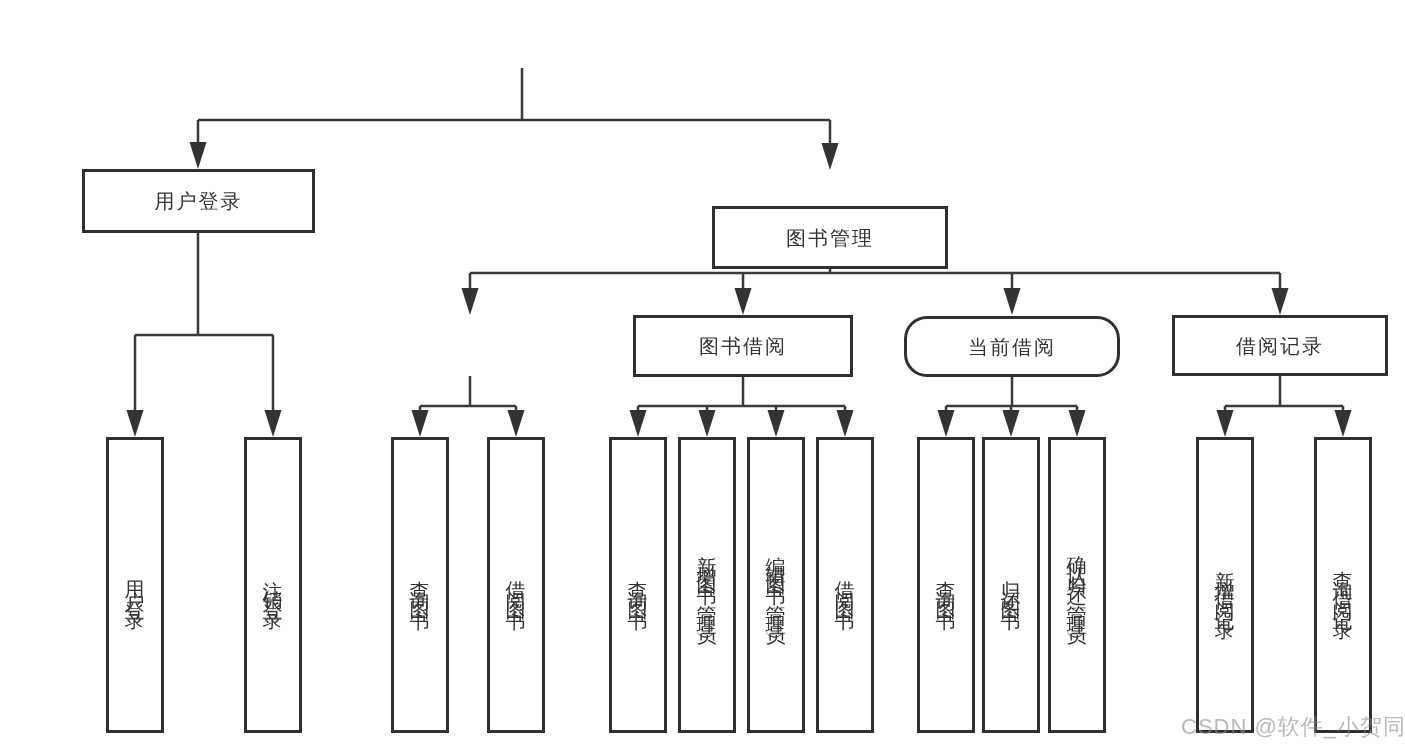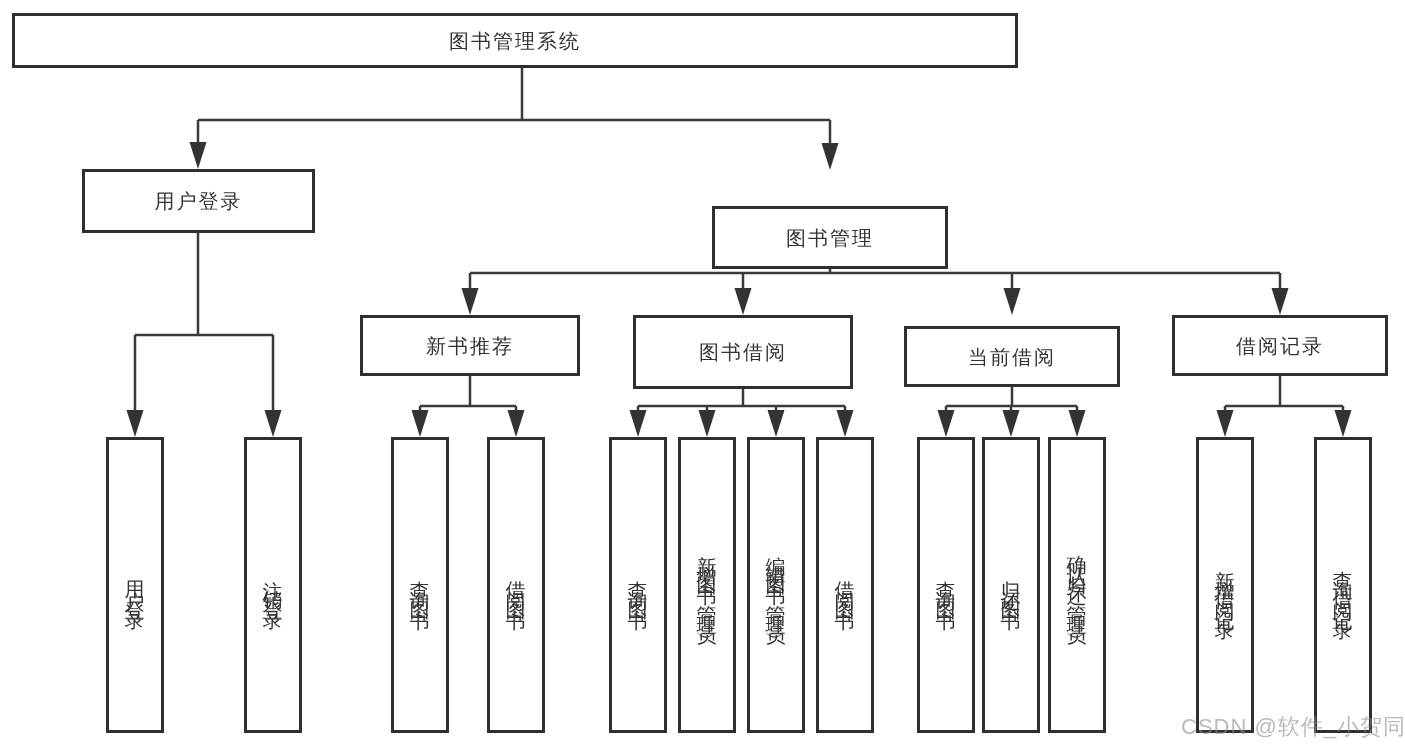--- a/index.html
+++ b/index.html
@@ -81,38 +81,32 @@
       <polygon points="767.5,410 784.5,410 776,437"></polygon>
       <polygon points="836.5,410 853.5,410 845,437"></polygon>
       <polygon points="937.5,410 954.5,410 946,437"></polygon>
       <polygon points="1002.5,410 1019.5,410 1011,437"></polygon>
       <polygon points="1068.5,410 1085.5,410 1077,437"></polygon>
       <polygon points="1216.5,410 1233.5,410 1225,437"></polygon>
       <polygon points="1334.5,410 1351.5,410 1343,437"></polygon>
     </g>
   </svg>
 
-  <div class="box" style="left:12px;top:13px;width:1006px;height:55px;">
-    <span>图书管理系统</span>
-  </div>
 
   <div class="box" style="left:82px;top:169px;width:233px;height:64px;">
     <span>用户登录</span>
   </div>
   <div class="box" style="left:712px;top:170px;width:236px;height:63px;margin-top:36px;">
     <span>图书管理</span>
   </div>
 
-  <div class="box" style="left:360px;top:315px;width:220px;height:61px;">
-    <span>新书推荐</span>
-  </div>
-  <div class="box" style="left:633px;top:315px;width:220px;height:74px;">
+  <div class="box" style="left:633px;top:315px;width:220px;height:62px;">
     <span>图书借阅</span>
   </div>
-  <div class="box" style="left:904px;top:326px;width:216px;height:61px;">
+  <div class="box" style="left:904px;top:316px;width:216px;height:61px;border-radius:23px;">
     <span>当前借阅</span>
   </div>
   <div class="box" style="left:1172px;top:315px;width:216px;height:61px;justify-content:center;">
     <span>借阅记录</span>
   </div>
 
   <div class="box vert" style="left:106px;top:437px;width:58px;height:296px;">
     <span>用户登录</span>
   </div>
   <div class="box vert" style="left:244px;top:437px;width:58px;height:296px;">

